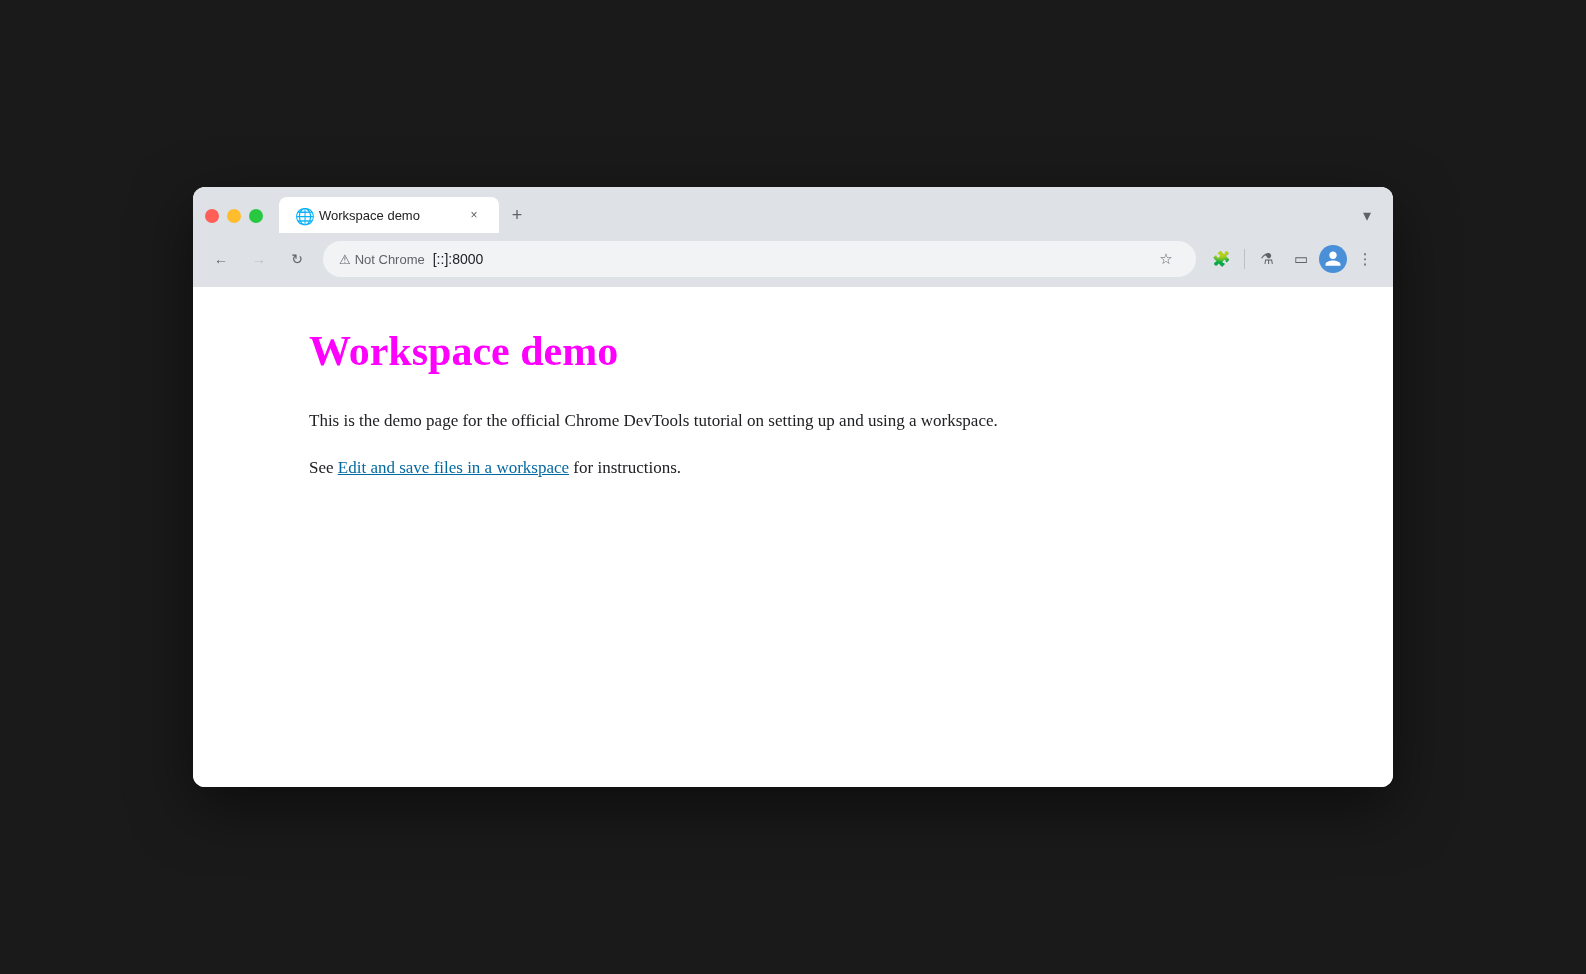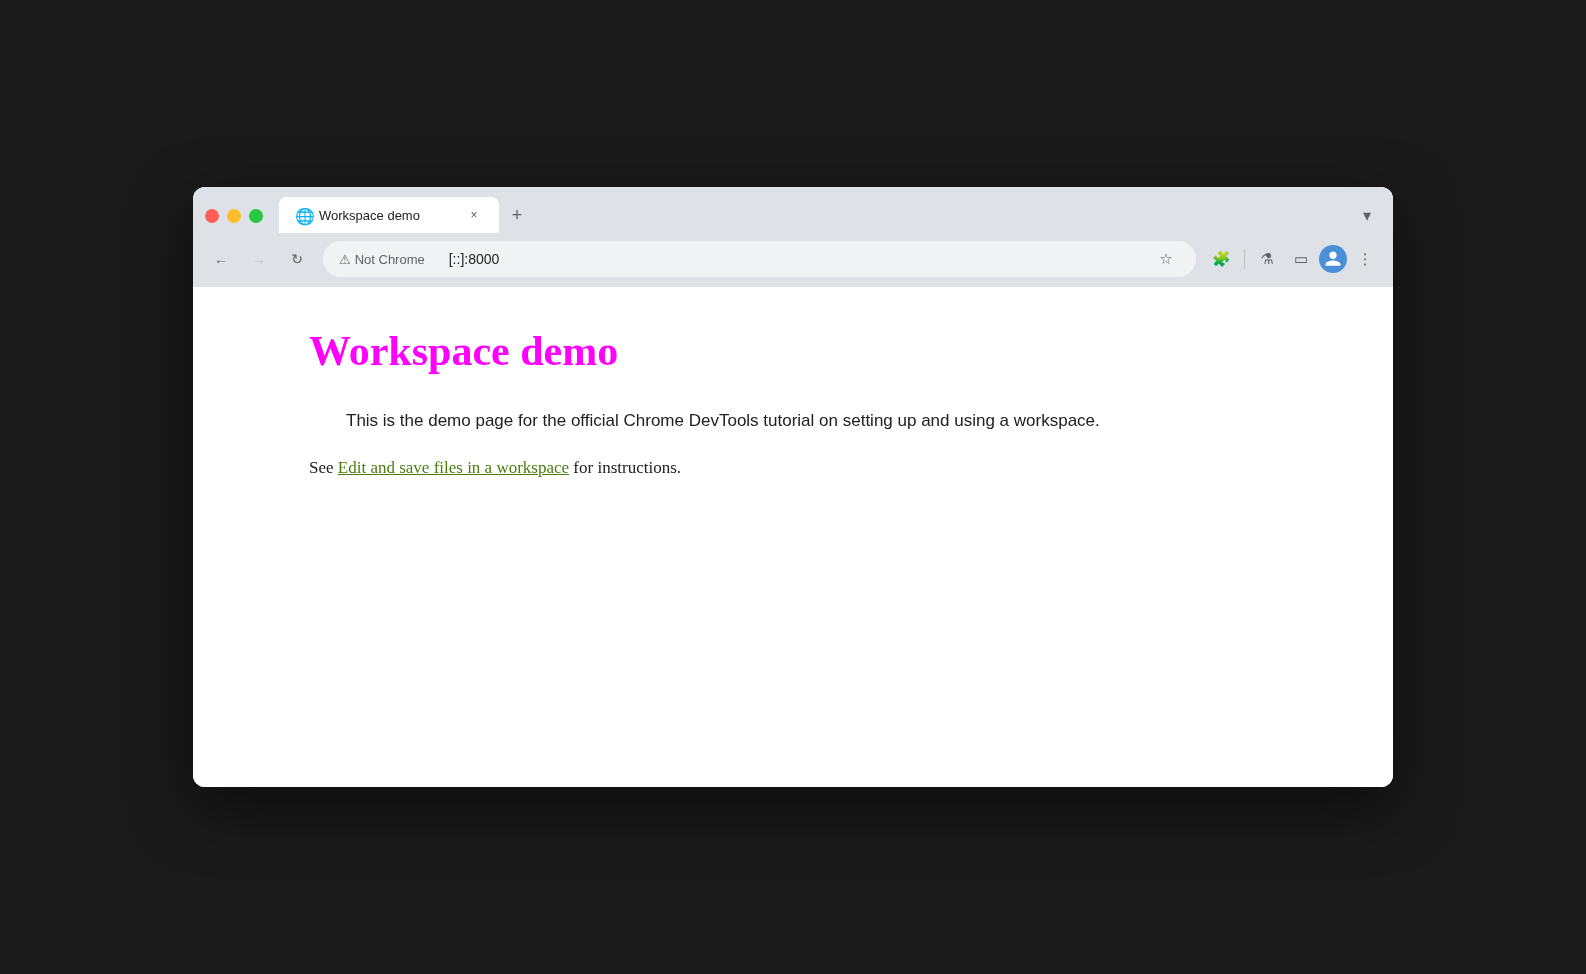--- a/index.html
+++ b/index.html
@@ -173,21 +173,20 @@
 
     .warning-icon {
       font-size: 13px;
       color: #5f6368;
     }
 
     .url-text {
       font-size: 14px;
       color: #202124;
       flex: 1;
-      margin-left: 16px;
     }
 
     .star-btn {
       width: 28px;
       height: 28px;
       display: flex;
       align-items: center;
       justify-content: center;
       color: #5f6368;
       font-size: 15px;
@@ -243,35 +242,34 @@
       font-size: 42px;
       font-weight: bold;
       color: #ff00ff;
       font-family: Times New Roman, Times, serif;
       margin-bottom: 32px;
     }
 
     .page-body {
       font-size: 17px;
       color: #202124;
-      font-family: Liberation Sans, sans-serif;
+      font-family: Liberation Serif, serif;
       line-height: 1.6;
       margin-bottom: 20px;
-      margin-left: 37px;
     }
 
     .page-link-line {
       font-size: 17px;
       color: #202124;
       font-family: Times New Roman, Times, serif;
       line-height: 1.6;
     }
 
     .page-link {
-      color: #4d7c0f;
+      color: #0369a1;
       text-decoration: underline;
       cursor: pointer;
       margin-top: 24px;
     }
   </style>
 </head>
 <body>
 
 <div class="browser-window">
 

